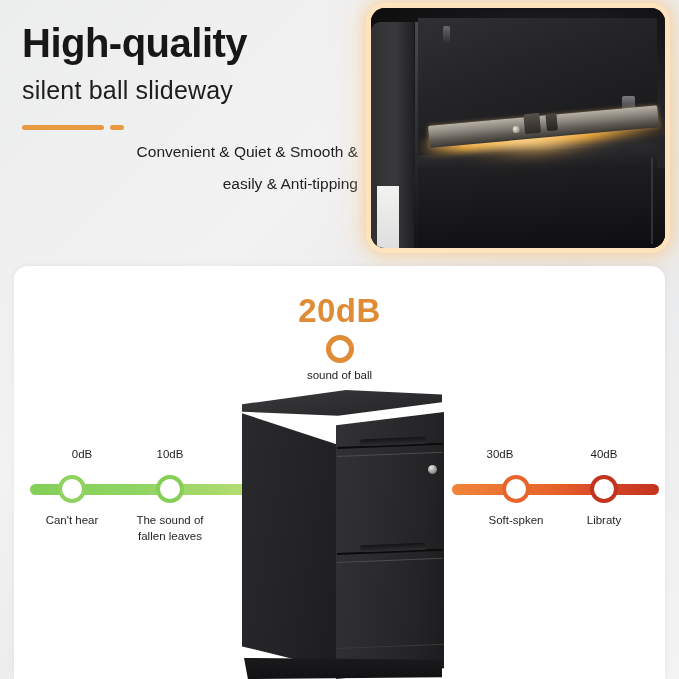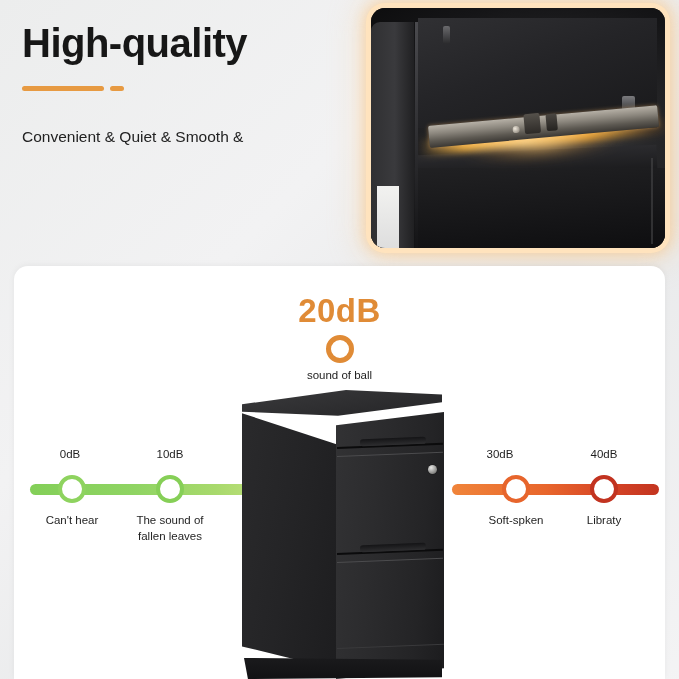--- a/index.html
+++ b/index.html
@@ -59,21 +59,22 @@
     border-radius: 3px;
     background: #e79a42;
   }
   .divider .bar-short {
     width: 14px;
     height: 5px;
     border-radius: 3px;
     background: #e79a42;
   }
   .bullets {
-    margin-top: 30px;
+    margin-top: 6px;
+    text-align: right;
   }
   .bullet-line {
     font-size: 15.5px;
     color: #222;
     line-height: 2.1;
     white-space: nowrap;
   }
 
   
   .photo-frame {
@@ -395,28 +396,30 @@
     clip-path: polygon(0% 0%, 100% 8%, 100% 92%, 2% 100%);
   }
 </style>
 </head>
 <body>
 
 <div id="page">
 
   <div class="headline-block">
     <div class="headline">High-quality</div>
+    <div class="subheadline">silent ball slideway</div>
 
     <div class="divider">
       <span class="bar-long"></span>
       <span class="bar-short"></span>
     </div>
 
     <div class="bullets">
       <div class="bullet-line">Convenient &amp; Quiet &amp; Smooth &amp;</div>
+      <div class="bullet-line">easily &amp; Anti-tipping</div>
     </div>
   </div>
 
   <div class="photo-frame">
     <div class="photo-inner"></div>
     <div class="ph-interior"></div>
     <div class="ph-clip-top"></div>
     <div class="ph-clip-right"></div>
     <div class="ph-shelf"></div>
     <div class="ph-lowerbody"></div>
@@ -445,21 +448,21 @@
     <div class="scale-layer">
 
       <div class="bar bar-green"></div>
       <div class="bar bar-orange"></div>
 
       <div class="node node-green" style="left:44px;"></div>
       <div class="node node-green2" style="left:142px;"></div>
       <div class="node node-orange" style="left:488px;"></div>
       <div class="node node-red" style="left:576px;"></div>
 
-      <div class="tick-value" style="left:11px;">0dB</div>
+      <div class="tick-value" style="left:23px;">0dB</div>
       <div class="tick-value" style="left:111px;">10dB</div>
       <div class="tick-value" style="left:441px;">30dB</div>
       <div class="tick-value" style="left:545px;">40dB</div>
 
       <div class="tick-caption" style="left:-2px;">
         <div>Can't hear</div>
       </div>
       <div class="tick-caption" style="left:442px;">
         <div>Soft-spken</div>
       </div>

